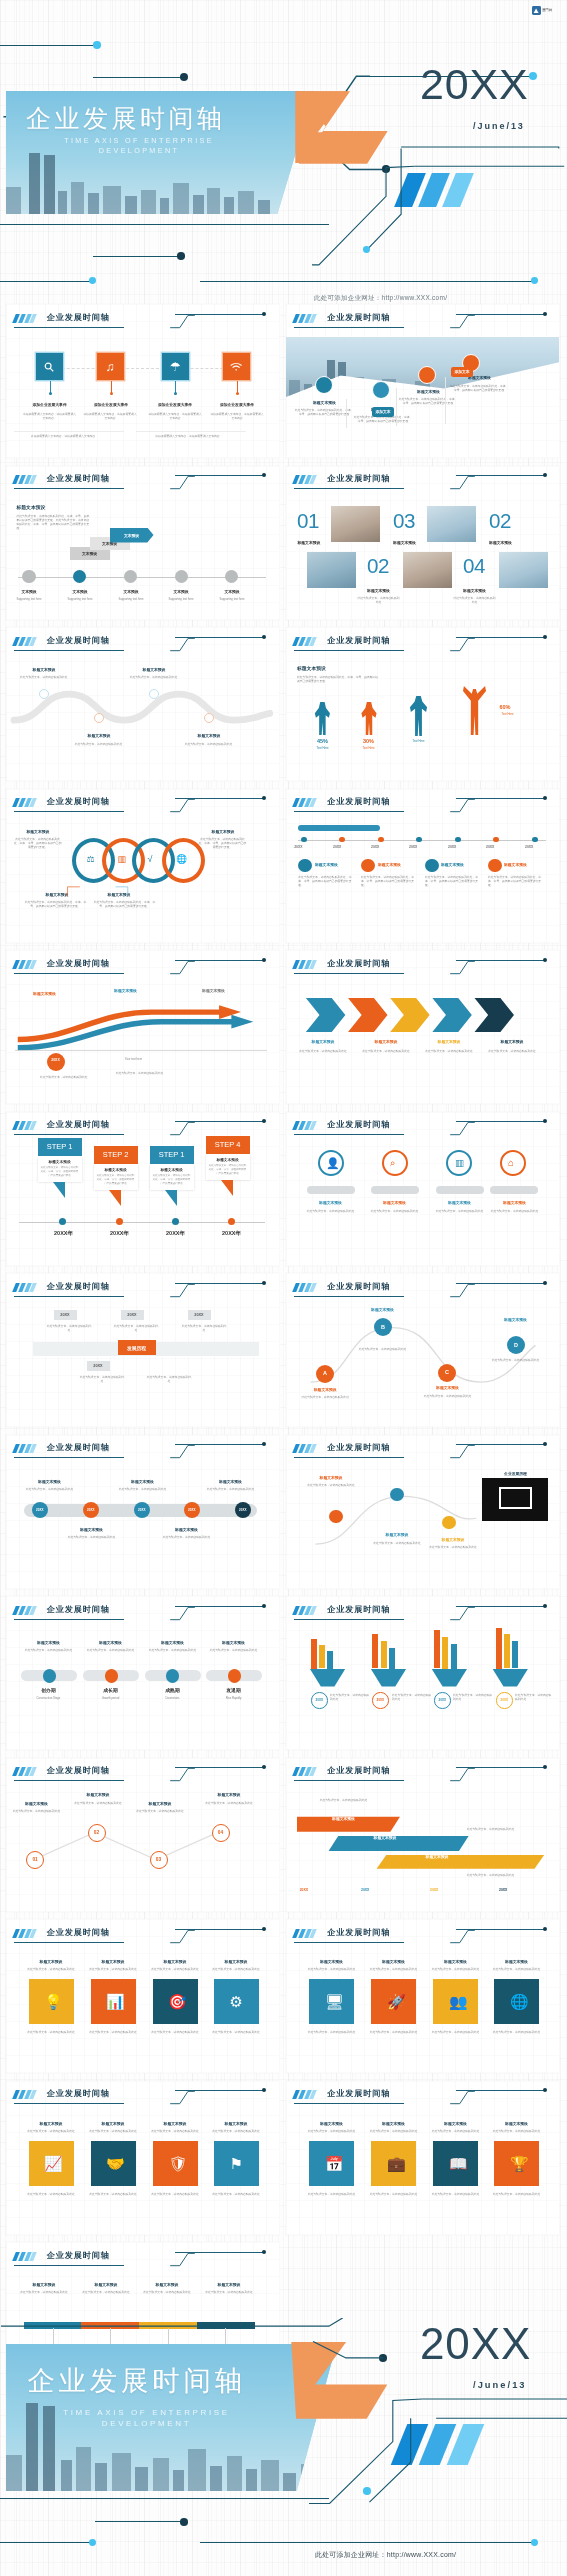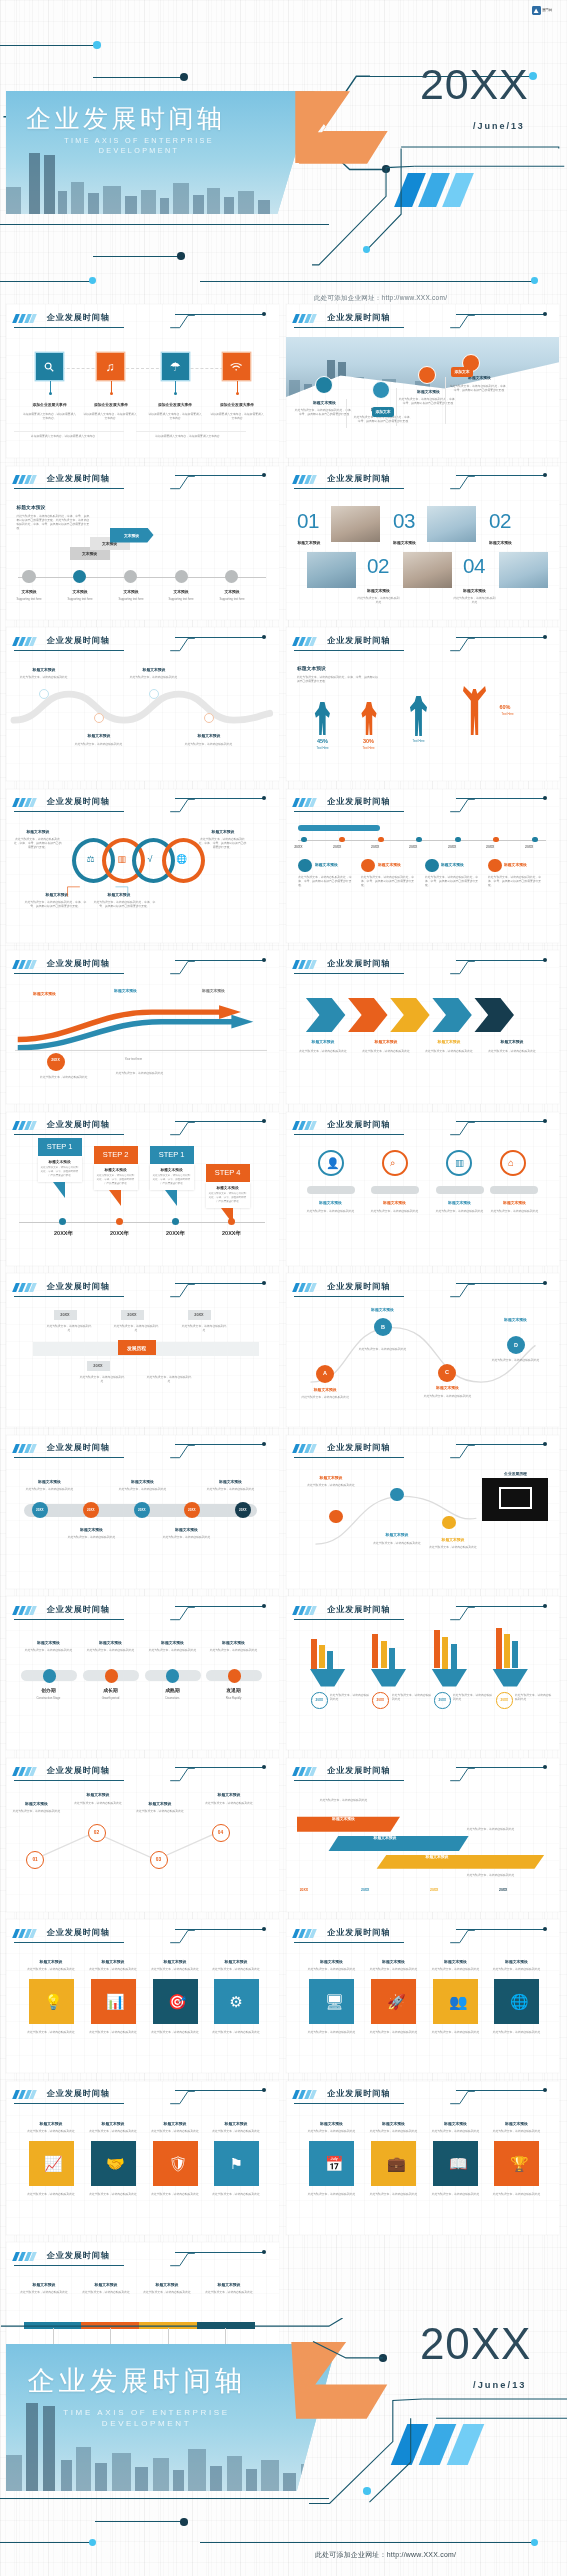--- a/index.html
+++ b/index.html
@@ -655,21 +655,21 @@
         <div class="step-tail" style="margin-left:15px;border-top:16.5px solid #e8601c;"></div>
       </div>
       <div class="stepbox" style="left:144px;top:34px;">
         <div class="step-hd" style="background:#2a8bb0;">STEP 1</div>
         <div class="step-bd">
           <div class="t">标题文本预设</div>
           <div class="d">此处为预设文本，请将内容粘贴到此处，字体、字号、颜色都可根据自己的需要进行更改</div>
         </div>
         <div class="step-tail" style="margin-left:15px;border-top:16.5px solid #2a8bb0;"></div>
       </div>
-      <div class="stepbox" style="left:200px;top:52px;">
+      <div class="stepbox" style="left:200px;top:24px;">
         <div class="step-hd" style="background:#e8601c;">STEP 4</div>
         <div class="step-bd">
           <div class="t">标题文本预设</div>
           <div class="d">此处为预设文本，请将内容粘贴到此处，字体、字号、颜色都可根据自己的需要进行更改</div>
         </div>
         <div class="step-tail" style="margin-left:15px;border-top:16.5px solid #e8601c;"></div>
       </div>
       <div class="tl-line" style="left:13.7px;top:110px;width:246px;"></div>
       <div class="node n-b" style="left:53px;top:106px;width:7.5px;height:7.5px;"></div>
       <div class="node n-o" style="left:110px;top:106px;width:7.5px;height:7.5px;"></div>

